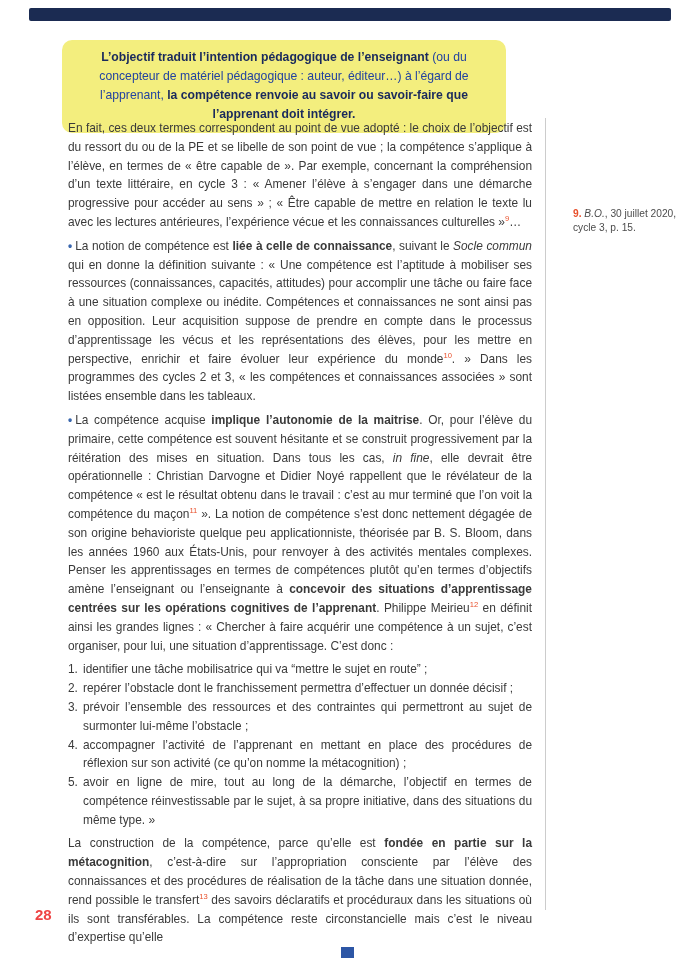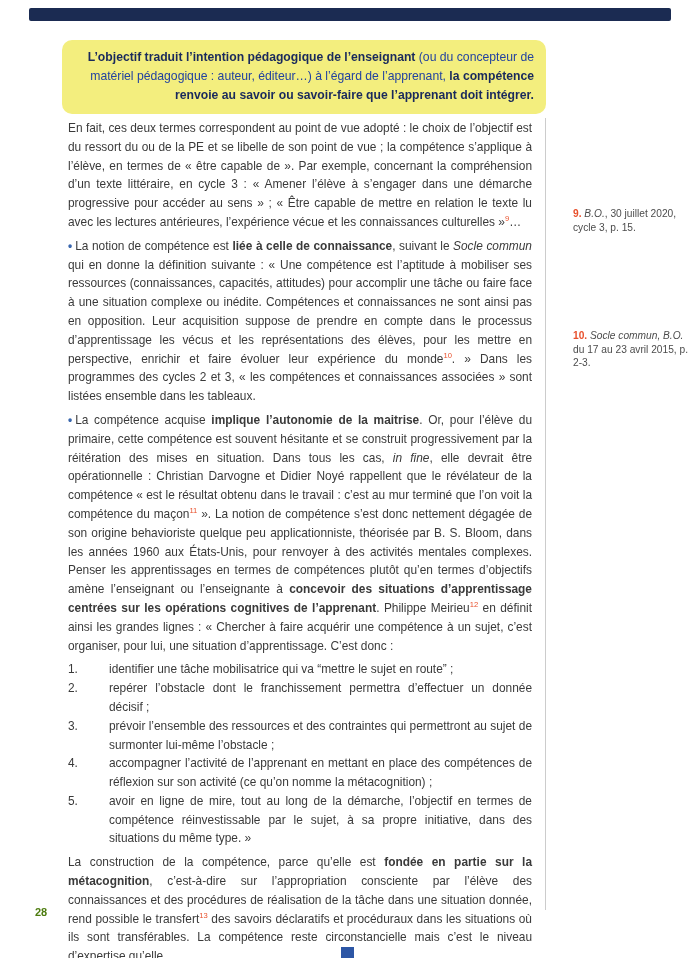--- a/index.html
+++ b/index.html
@@ -19,28 +19,28 @@
   .top-bar {
     position: absolute;
     left: 29px; top: 8px;
     width: 642px; height: 13px;
     background: #1b2b52;
     border-radius: 2px;
   }
   .highlight-box {
     position: absolute;
     left: 62px; top: 40px;
-    width: 484px;
+    width: 444px;
     background: #f3ee7e;
     border-radius: 10px;
     padding: 8px 12px 9px 12px;
     font-size: 12.2px;
     line-height: 1.55;
     color: #2242a0;
-    text-align: right;
+    text-align: center;
   }
   .highlight-box .r-b { color: #19295c; }
   .main-col {
     position: absolute;
     left: 68px; top: 119px;
     width: 464px;
     font-size: 11.9px;
     line-height: 18.8px;
     color: #3a3a3a;
     text-align: justify;
@@ -51,21 +51,21 @@
   .r-i { font-style: italic; }
   sup.r-sup {
     color: #e8502c;
     font-size: 7.6px;
     line-height: 0;
     vertical-align: super;
   }
   .list { margin: 0 0 5px 0; }
   .list-item { display: flex; }
   .li-num { flex: 0 0 15px; }
-  .li-text { flex: 1; text-align: justify; margin-left: 26px; }
+  .li-text { flex: 1; text-align: justify; }
   .divider {
     position: absolute;
     left: 545px; top: 118px;
     width: 1px; height: 792px;
     background: #cccccc;
   }
   .footnote {
     position: absolute;
     left: 557px;
     width: 119px;
@@ -74,23 +74,23 @@
     color: #4c4c4c;
     text-align: left;
     overflow-wrap: break-word;
     word-wrap: break-word;
     margin-left: 16px;
   }
   .fn-num { color: #e8502c; font-weight: 700; }
   .page-number {
     position: absolute;
     left: 35px; top: 906px;
-    font-size: 11px;
+    font-size: 15px;
     font-weight: 700;
-    color: #4d7c0f;
+    color: #ef4444;
   }
   .bottom-mark {
     position: absolute;
     left: 341px; top: 947px;
     width: 13px; height: 11px;
     background: #2d56a5;
   }
 </style>
 </head>
 <body>
@@ -122,41 +122,37 @@
       <div class="list-item">
         <span class="li-num">2.</span>
         <span class="li-text"><span>repérer l’obstacle dont le franchissement permettra d’effectuer un donnée décisif ;</span></span>
       </div>
       <div class="list-item">
         <span class="li-num">3.</span>
         <span class="li-text"><span>prévoir l’ensemble des ressources et des contraintes qui permettront au sujet de surmonter lui-même l’obstacle ;</span></span>
       </div>
       <div class="list-item">
         <span class="li-num">4.</span>
-        <span class="li-text"><span>accompagner l’activité de l’apprenant en mettant en place des compétences de réflexion sur son activité (ce qu’on nomme la métacognition) ;</span></span>
+        <span class="li-text"><span>accompagner l’activité de l’apprenant en mettant en place des procédures de réflexion sur son activité (ce qu’on nomme la métacognition) ;</span></span>
       </div>
       <div class="list-item">
         <span class="li-num">5.</span>
         <span class="li-text"><span>avoir en ligne de mire, tout au long de la démarche, l’objectif en termes de compétence réinvestissable par le sujet, à sa propre initiative, dans des situations du même type. »</span></span>
       </div>
     </div>
 
     <p class="para">
       <span><span>La construction de la compétence, parce qu’elle est </span><span class="r-b">fondée en partie sur la métacognition</span><span>, c’est-à-dire sur l’appropriation consciente par l’élève des connaissances et des procédures de réalisation de la tâche dans une situation donnée, rend possible le transfert</span><sup class="r-sup">13</sup><span> des savoirs déclaratifs et procéduraux dans les situations où ils sont transférables. La compétence reste circonstancielle mais c’est le niveau d’expertise qu’elle</span></span>
     </p>
   </div>
 
   <div class="divider"></div>
 
   <div class="footnote" style="top:207px">
     <span class="fn-num">9.</span>
     <span><span class="r-i">B.O.</span><span>, 30 juillet 2020, cycle 3, p. 15.</span></span>
   </div>
-  <div class="footnote" style="top:329px">
-    <span class="fn-num">10.</span>
-    <span><span class="r-i">Socle commun, B.O.</span><span> du 17 au 23 avril 2015, p. 2-3.</span></span>
-  </div>
 
   <div class="page-number">28</div>
 
   <div class="bottom-mark"></div>
 
 </div>
 
 </body></html>

